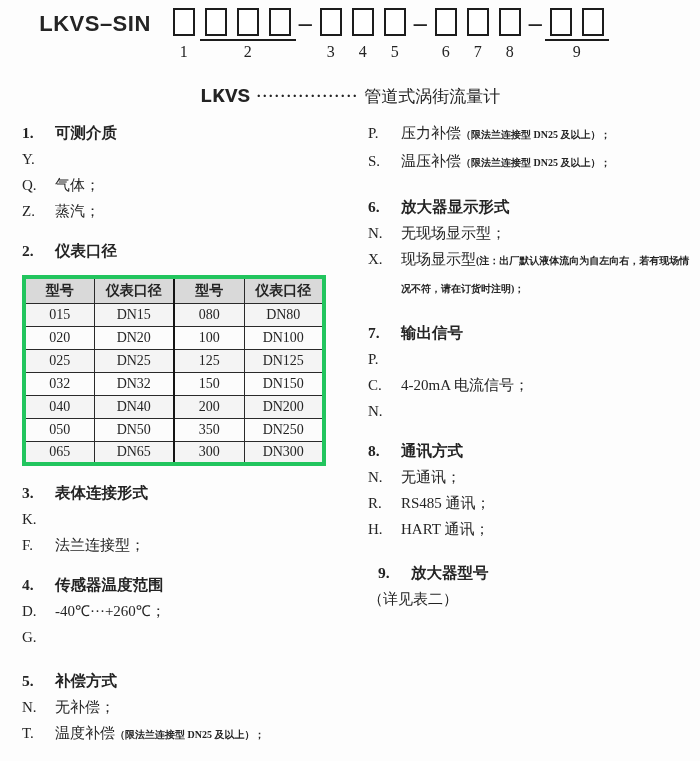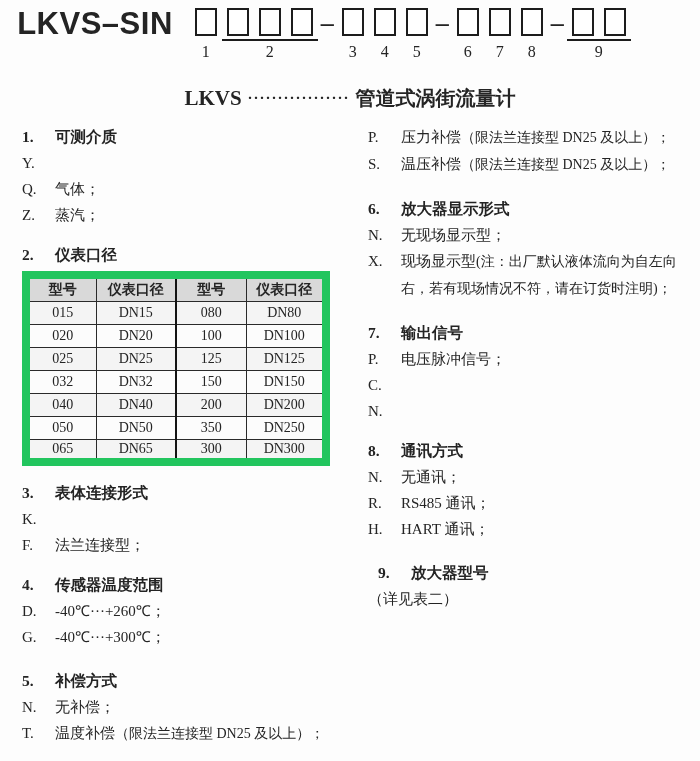--- a/index.html
+++ b/index.html
@@ -2,56 +2,56 @@
 <html><head>
 <meta charset="utf-8">
 <style>
   * { box-sizing: border-box; margin: 0; padding: 0; }
   html,body { width:700px; background:#fdfdfd; }
   body { font-family:"Liberation Serif", serif; color:#242424; }
   .page { position:relative; width:700px; height:761px; overflow:hidden; background:#fdfdfd; padding-top:8px; }
 
   
   .code-area { display:flex; justify-content:center; transform:translateX(-26px); align-items:flex-start; }
-  .prefix { font-family:"Liberation Sans", sans-serif; font-weight:700; font-size:31px; line-height:32px; letter-spacing:.5px; margin-right:17px; white-space:nowrap; }
+  .prefix { font-family:"Liberation Sans", sans-serif; font-weight:700; font-size:22px; line-height:32px; letter-spacing:.5px; margin-right:17px; white-space:nowrap; }
   .seg { display:flex; flex-direction:column; align-items:center; }
   .boxrow { display:flex; align-items:flex-start; }
   .boxrow.underlined { border-bottom:2px solid #1c1c1c; padding-bottom:3px; }
   .box { width:22px; height:28px; border:2.5px solid #1c1c1c; background:#fff; margin:0 5px; }
   .numrow { display:flex; margin-top:7px; width:100%; justify-content:center; }
   .boxrow.underlined + .numrow { margin-top:2px; }
   .numrow span { font-size:16px; line-height:18px; text-align:center; }
   .numrow.per-box span { width:32px; }
   .dash { font-weight:700; font-size:26px; line-height:30px; margin:0 3px; }
 
   
   .title-line { text-align:center; margin-top:24px; white-space:nowrap; }
-  .t-lkvs { font-family:Liberation Serif, serif; font-weight:700; font-size:21px; vertical-align:middle; }
+  .t-lkvs { font-family:Liberation Mono, monospace; font-weight:700; font-size:21px; vertical-align:middle; }
   .t-dots { font-size:15px; font-weight:700; letter-spacing:1px; vertical-align:middle; margin:0 2px; }
-  .t-cn { font-weight:700; font-size:20px; vertical-align:middle; }
+  .t-cn { font-weight:400; font-size:17px; vertical-align:middle; }
 
   
   .cols { display:flex; padding:12px 0 0 22px; }
   .col-left { width:326px; }
   .col-right { width:330px; margin-left:20px; }
 
   .section { margin-top:14px; }
   .section.first { margin-top:0; }
   .section.gap-lg { margin-top:18px; }
   .sec-heading { display:flex; font-weight:700; font-size:15.5px; line-height:26px; }
   .sec-heading .num { width:33px; flex:none; }
   .section.indent .sec-heading .num { padding-left:10px; width:43px; }
   .item { display:flex; font-size:15px; line-height:26px; }
   .item .code { width:33px; flex:none; }
   .item .itext { flex:1; }
-  .item .small { font-size:14px; }
+  .item .small { font-size:10px;font-weight:bold; }
   .item.nocode { display:block; line-height:26px; }
 
   
-  table { border-collapse:collapse; width:300px; margin-top:3px; border:8px solid #22c55e; table-layout:fixed;padding-left:29px; }
+  table { border-collapse:collapse; width:300px; margin-top:11px; border:4px solid #22c55e; table-layout:fixed;padding-left:29px; }
   th, td { border:1.5px solid #2a2a2a; text-align:center; font-size:14px; padding:0; }
   th { height:26px; background:#d9d9d9; font-weight:700; font-size:14px; }
   td { height:23px; }
   th:nth-child(2), td:nth-child(2) { border-right:2.5px solid #141414; }
   tbody tr:nth-child(odd) td { background:#f4f4f4; }
   tbody tr:nth-child(even) td { background:#fcfcfc; }
   col.c-model { width:70px; } col.c-dn { width:80px; }
 </style>
 </head>
 <body>
@@ -226,21 +226,20 @@
           <div class="sec-heading">
             <span class="num">4.</span>
             <span class="ttl">传感器温度范围</span>
           </div>
           <div class="item">
             <span class="code">D.</span>
             <div class="itext"><span>-40℃···+260℃；</span></div>
           </div>
           <div class="item">
             <span class="code">G.</span>
-            <div class="itext"><span>-40℃···+300℃；</span></div>
           </div>
         </div>
         <div class="section gap-lg">
           <div class="sec-heading">
             <span class="num">5.</span>
             <span class="ttl">补偿方式</span>
           </div>
           <div class="item">
             <span class="code">N.</span>
             <div class="itext"><span>无补偿；</span></div>
@@ -276,24 +275,24 @@
             <div class="itext"><span>现场显示型</span><span class="small">(注：出厂默认液体流向为自左向右，若有现场情况不符，请在订货时注明)；</span></div>
           </div>
         </div>
         <div class="section gap-lg">
           <div class="sec-heading">
             <span class="num">7.</span>
             <span class="ttl">输出信号</span>
           </div>
           <div class="item">
             <span class="code">P.</span>
-            <div class="itext"><span>电压脉冲信号；</span></div>
           </div>
           <div class="item">
             <span class="code">C.</span>
+            <div class="itext"><span>4-20mA 电流信号；</span></div>
           </div>
           <div class="item">
             <span class="code">N.</span>
           </div>
         </div>
         <div class="section">
           <div class="sec-heading">
             <span class="num">8.</span>
             <span class="ttl">通讯方式</span>
           </div>

